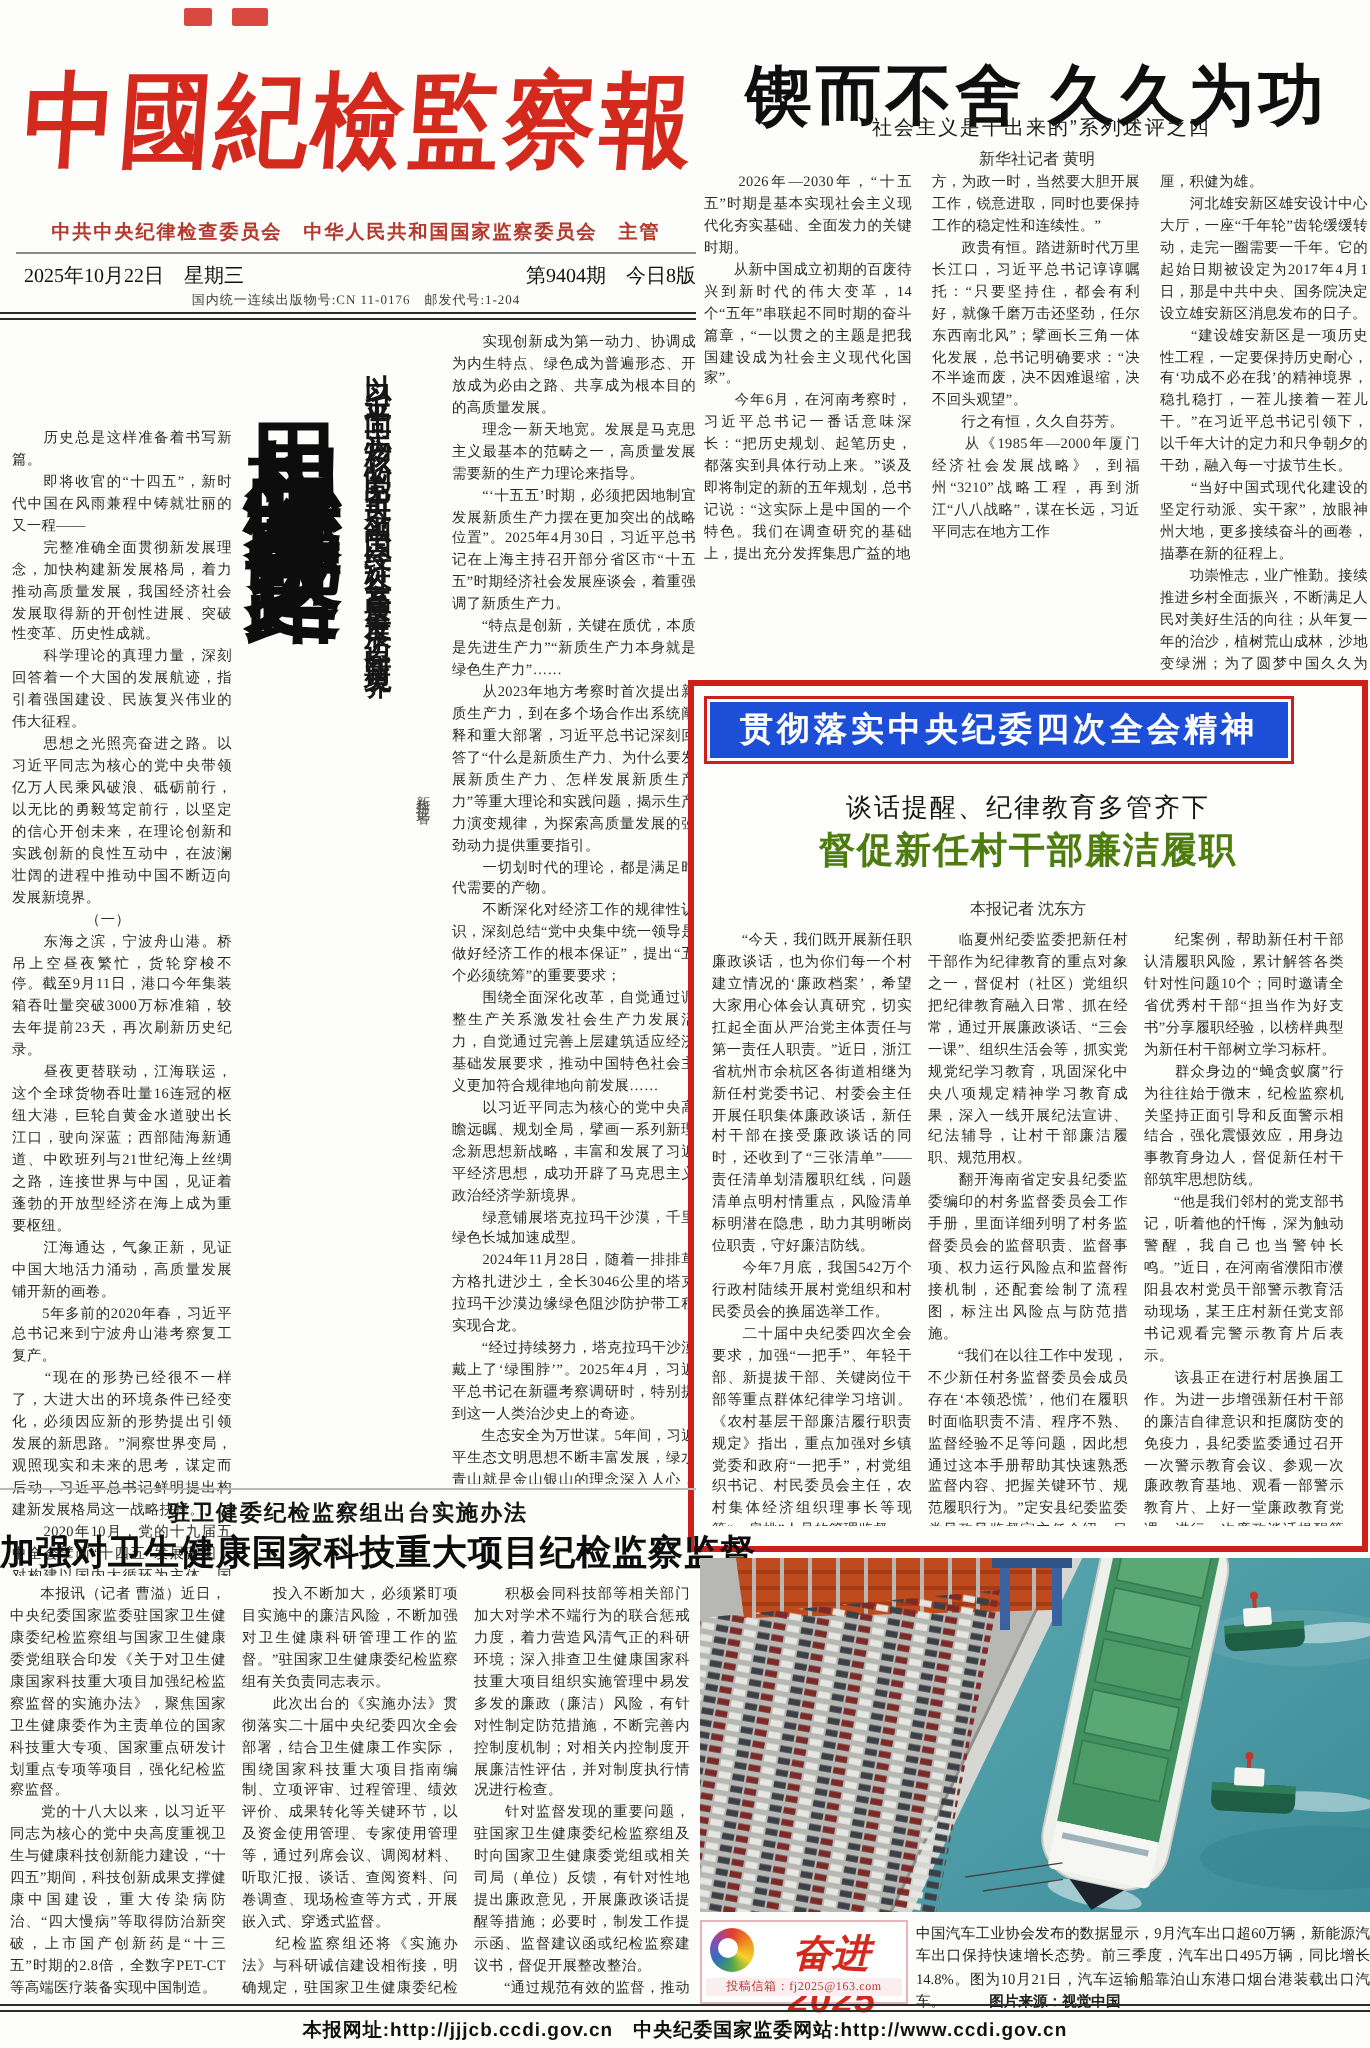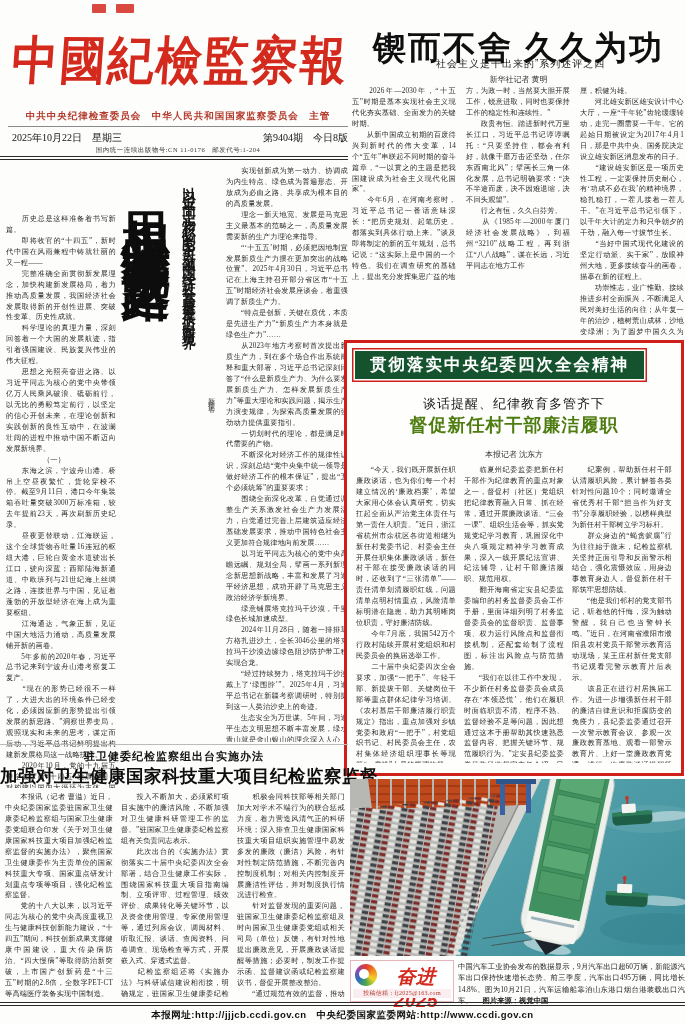--- a/index.html
+++ b/index.html
@@ -23,31 +23,31 @@
   .top-hl{font-size:33px;font-weight:900;color:#0f0f0f;letter-spacing:2px;}
   .top-sub{font-size:10px;color:#1a1a1a;letter-spacing:1px;}
   .byline{font-size:8px;color:#333;}
   
   .vert{writing-mode:vertical-rl;text-orientation:upright;}
   .left-hl{font-size:49px;font-weight:900;color:#0d0d0d;letter-spacing:7px;line-height:1;}
   .left-sub{font-size:13.5px;font-weight:bold;color:#161616;letter-spacing:5px;line-height:1;}
   .left-by{font-size:7px;color:#555;letter-spacing:2px;line-height:1;}
   
   .redbox{border:3px solid #cf1f1a;background:#fefefc;}
-  .badge{background:#14532d;color:#fff;font-weight:bold;font-size:16.5px;letter-spacing:2px;
+  .badge{background:#1d4ed8;color:#fff;font-weight:bold;font-size:16.5px;letter-spacing:2px;
          padding:3px 15px;box-shadow:0 0 0 1.5px #fff,0 0 0 3px #cf1f1a;}
   .box-kick{font-size:13px;color:#161616;letter-spacing:1px;}
   .box-hl{font-size:18px;font-weight:900;color:#4d7c0f;letter-spacing:1px;}
   
   .bot-kick{font-size:11px;font-weight:bold;color:#161616;letter-spacing:1px;}
   .bot-hl{font-size:17.5px;font-weight:900;color:#0d0d0d;letter-spacing:.5px;white-space:nowrap;}
   
   .photo-wrap{background:#9fb6b6;overflow:hidden;}
   .caption{font-size:7.3px;line-height:1.55;text-align:justify;color:#222;}
-  .credit{font-weight:bold;margin-left:10px;}
+  .credit{font-weight:bold;margin-left:22px;}
   .logo-box{border:1px solid #e4b6ba;background:#fff;}
   .logo-circle{width:22px;height:22px;border-radius:50%;
     background:conic-gradient(#e23b2e,#f08c1e,#f5d327,#4ca64c,#2e6fbd,#8c4bb0,#e23b2e);}
   .logo-circle:after{content:"";display:block;width:10px;height:10px;border-radius:50%;
     background:#fff;position:relative;left:4px;top:5px;}
   .logo-text{font-size:19px;font-weight:900;font-style:italic;color:#d4291d;
              font-family:"Liberation Sans",sans-serif;letter-spacing:.5px;text-align:center;}
   .logo-mail{font-size:6px;color:#b23a30;background:#fbeef0;letter-spacing:.3px;}
   
   .footer-text{font-size:9.5px;font-weight:bold;color:#111;letter-spacing:.5px;}

